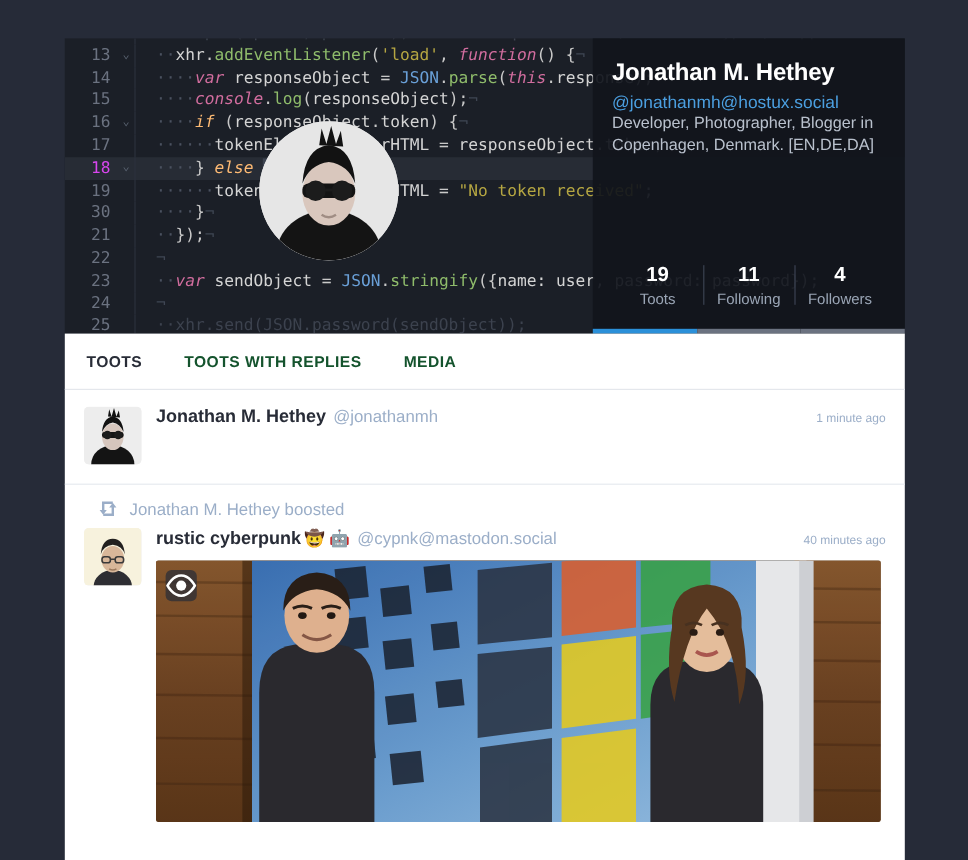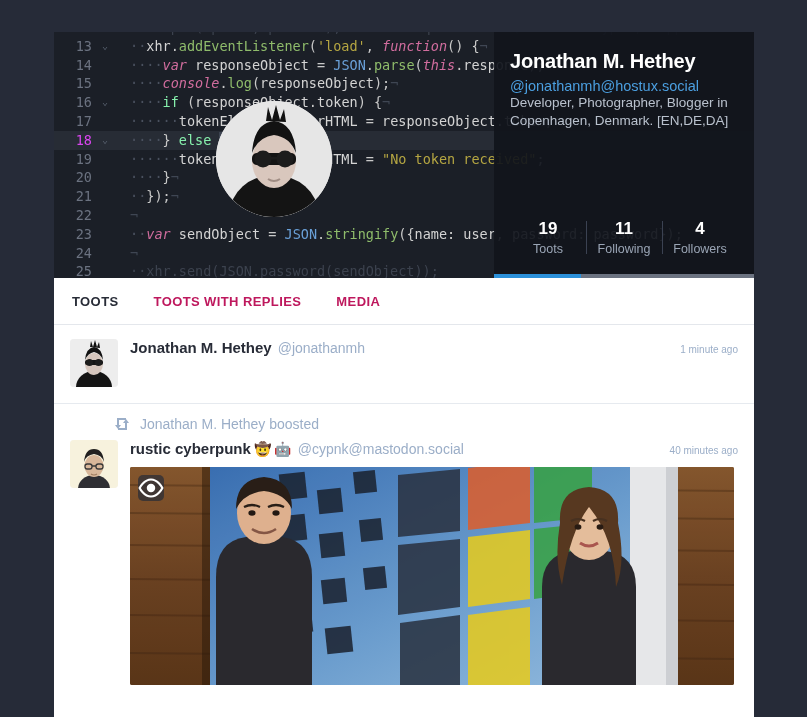--- a/index.html
+++ b/index.html
@@ -17,38 +17,38 @@
   .code-panel {
     position: absolute; left: 54px; top: 32px;
     width: 700px; height: 246px;
     background: #1b1f27;
     overflow: hidden;
     font-family: "DejaVu Sans Mono", monospace;
     font-size: 13.5px;
     line-height: 18.8px;
   }
   .code-scroll { position: absolute; left: 0; top: -14px; width: 100%; }
-  .code-line { display: flex; height: 18.8px; white-space: pre; align-items: flex-end; }
+  .code-line { display: flex; height: 18.8px; white-space: pre; }
   .code-line.hl { background: #272c35; }
   .ln {
     width: 44px; min-width: 44px; text-align: right;
     color: #6b7280; padding-right: 6px; user-select: none;
   }
   .ln.cur { color: #d946ef; }
   .fold { width: 14px; min-width: 14px; color: #5b6472; font-size: 10px; text-align: center; }
   .gutter-sep { width: 12px; min-width: 12px; border-left: 1px solid #2b313c; }
   .code-txt { color: #d4d4d4; padding-left: 6px; }
   .tok-kw { color: #d16d9e; font-style: italic; }
   .tok-fn { color: #8fbc6b; }
   .tok-str { color: #b5a642; }
   .tok-var { color: #d4d4d4; }
   .tok-obj { color: #6aa0d8; }
   .tok-prop { color: #8fbc6b; }
   .tok-punc { color: #c9c9c9; }
-  .tok-ctrl { color: #86efac; }
+  .tok-ctrl { color: #fdba74; font-style: italic; }
   .tok-dim { color: #3c424e; }
   .tok-cursor { background: #3c4350; }
   .tok-ret { color: #3f4653; }
   .tok-dot { color: #4a515f; }
 
   
   .profile-header {
     position: absolute; right: 53px; top: 32px;
     width: 260px; height: 246px;
     background: rgba(17,20,28,0.93);
@@ -78,35 +78,35 @@
 
   
   .content {
     position: absolute; left: 54px; top: 278px;
     width: 700px; height: 439px;
     background: #fff;
   }
 
   .tabs { display: flex; align-items: center; height: 47px; padding: 0 18px; gap: 35px;
           border-bottom: 1px solid #e4e7ec; }
-  .tab { font-size: 13px; font-weight: bold; letter-spacing: 0.4px; color: #be185d; }
+  .tab { font-size: 13px; font-weight: bold; letter-spacing: 0.4px; color: #14532d; }
   .tab.active { color: #282c37; }
 
   .toot { display: flex; padding: 14px 16px 16px 16px; border-bottom: 1px solid #e6eaef; }
   .toot-av { width: 48px; height: 48px; border-radius: 4px; overflow: hidden; flex-shrink: 0; background: #f2f2f2; }
   .toot-av svg { display: block; width: 48px; height: 48px; }
   .toot-body { flex: 1; margin-left: 12px; min-width: 0; }
   .toot-head { display: flex; align-items: baseline; }
   .toot-name { font-size: 15px; font-weight: bold; color: #282c37; }
   .toot-acct { font-size: 14px; color: #9baec8; margin-left: 6px; }
   .toot-time { margin-left: auto; font-size: 10px; color: #9baec8; white-space: nowrap; padding-left: 10px; }
   .toot-text { font-size: 15px; color: #282c37; margin-top: 3px; line-height: 20px; }
   .toot-link { color: #2b90d9; }
 
-  .boost-bar { display: flex; align-items: center; padding: 12px 16px 0 60px; }
+  .boost-bar { display: flex; align-items: center; padding: 12px 16px 0 28px; }
   .boost-icon { color: #9baec8; margin-right: 10px; display: flex; }
   .boost-text { font-size: 14px; color: #9baec8; }
 
   .toot.boosted { padding-top: 8px; border-bottom: none; }
   .emoji { font-size: 14px; margin-left: 3px; }
 
   .media {
     position: relative; margin-top: 10px; width: 604px; height: 218px;
     overflow: hidden; border-radius: 2px; background: #6b4a2c;
   }
@@ -175,21 +175,21 @@
       </div>
 
       <div class="code-line">
         <span class="ln">19</span>
         <span class="fold"></span>
         <span class="gutter-sep"></span>
         <span class="code-txt"><span class="tok-dot">······</span><span class="tok-var">tokenElement</span><span class="tok-punc">.</span><span class="tok-var">innerHTML</span> <span class="tok-punc">=</span> <span class="tok-str">"No token received"</span><span class="tok-punc">;</span></span>
       </div>
 
       <div class="code-line">
-        <span class="ln">20</span>
+        <span class="ln">30</span>
         <span class="fold"></span>
         <span class="gutter-sep"></span>
         <span class="code-txt"><span class="tok-dot">····</span><span class="tok-punc">}</span><span class="tok-ret">¬</span></span>
       </div>
 
       <div class="code-line">
         <span class="ln">21</span>
         <span class="fold"></span>
         <span class="gutter-sep"></span>
         <span class="code-txt"><span class="tok-dot">··</span><span class="tok-punc">});</span><span class="tok-ret">¬</span></span>

